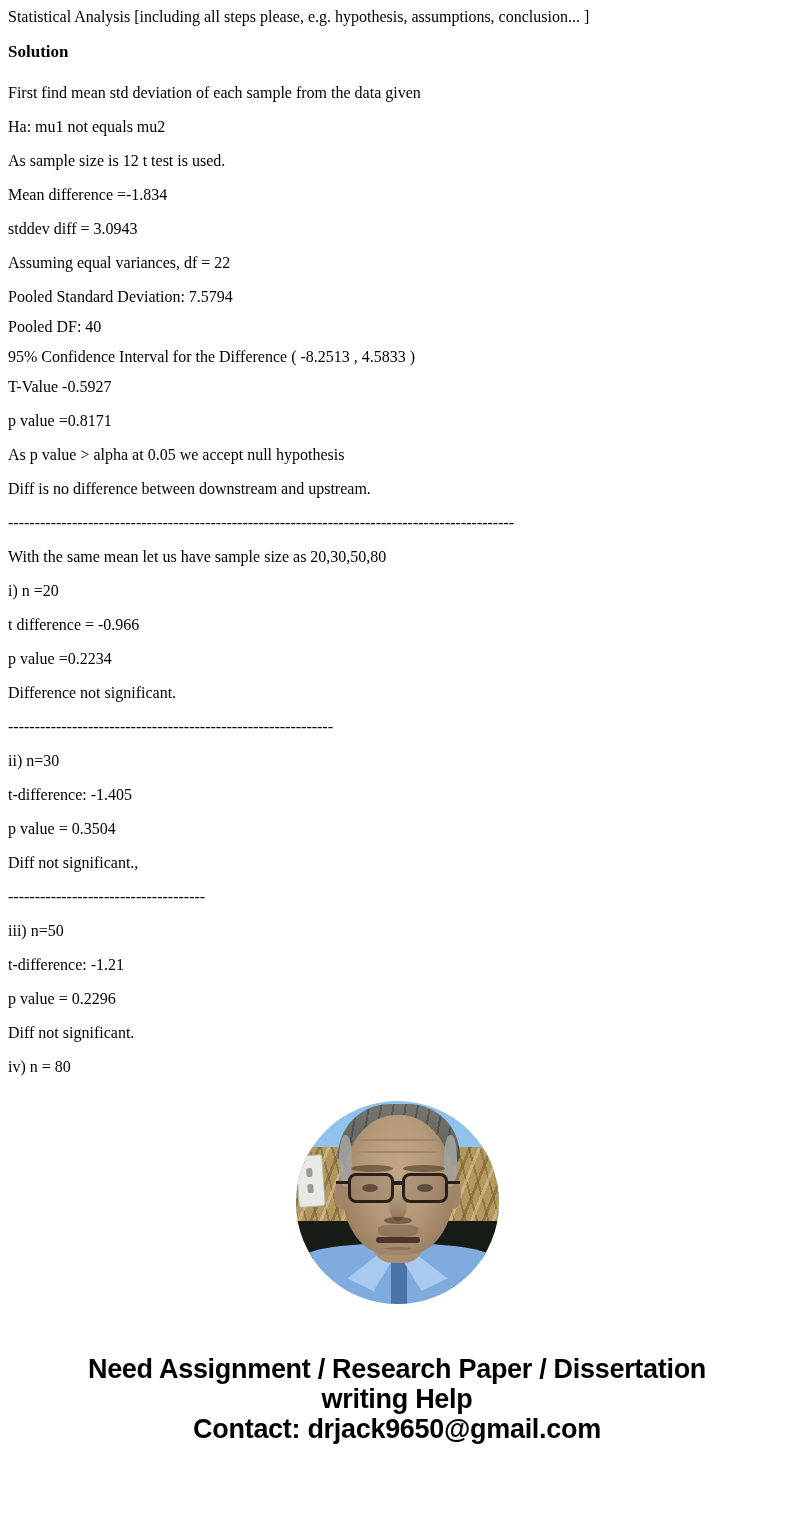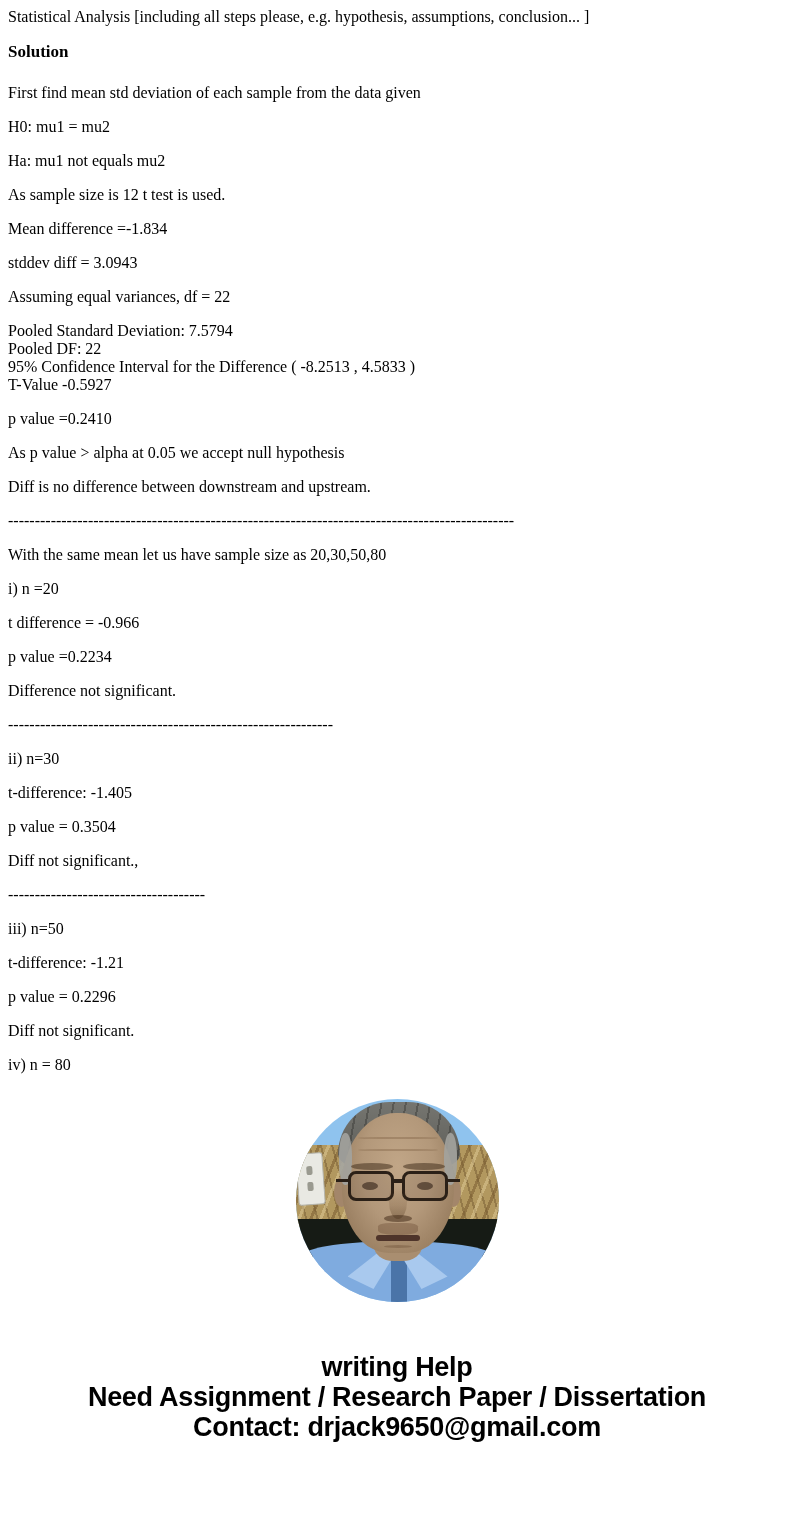--- a/index.html
+++ b/index.html
@@ -12,21 +12,21 @@
     font-size: 16px;
     line-height: 18px;
   }
   .p { margin: 0 0 16px 0; }
   .heading {
     font-size: 17px;
     line-height: 20px;
     font-weight: bold;
     margin: 3px 0 22px 0;
   }
-  .bl { display: block; }
+  .bl { display: block; margin-top: 12px; }
   .sep { letter-spacing: 0; white-space: nowrap; overflow: hidden; }
 
   
   .avatar-wrap { width: 203px; margin: 25px auto 0 auto; }
   .avatar {
     position: relative;
     width: 203px; height: 203px;
     border-radius: 50%;
     overflow: hidden;
     background: linear-gradient(180deg, var(--sky,#8fc3ee) 0%, var(--sky,#8fc3ee) 100%);
@@ -125,35 +125,34 @@
   }
 </style>
 </head>
 <body>
 
 <div class="doc">
   <p class="p">Statistical Analysis [including all steps please, e.g. hypothesis, assumptions, conclusion... ]</p>
   <p class="heading">Solution</p>
 
   <p class="p">First find mean std deviation of each sample from the data given</p>
-  <p class="p">H0: mu1 = mu2</p>
   <p class="p">Ha: mu1 not equals mu2</p>
   <p class="p">As sample size is 12 t test is used.</p>
   <p class="p">Mean difference =-1.834</p>
   <p class="p">stddev diff = 3.0943</p>
   <p class="p">Assuming equal variances, df = 22</p>
 
   <p class="p">
     <span class="bl">Pooled Standard Deviation: 7.5794</span>
-    <span class="bl">Pooled DF: 22</span>
+    <span class="bl">Pooled DF: 40</span>
     <span class="bl">95% Confidence Interval for the Difference ( -8.2513 , 4.5833 )</span>
     <span class="bl">T-Value -0.5927</span>
   </p>
 
-  <p class="p">p value =0.2410</p>
+  <p class="p">p value =0.8171</p>
   <p class="p">As p value &gt; alpha at 0.05 we accept null hypothesis</p>
   <p class="p">Diff is no difference between downstream and upstream.</p>
 
   <p class="p sep">-----------------------------------------------------------------------------------------------</p>
 
   <p class="p">With the same mean let us have sample size as 20,30,50,80</p>
 
   <p class="p">i) n =20</p>
   <p class="p">t difference = -0.966</p>
   <p class="p">p value =0.2234</p>
@@ -209,16 +208,16 @@
     <div class="av-eye right"></div>
     <div class="av-nose"></div>
     <div class="av-nostrils"></div>
     <div class="av-mustache"></div>
     <div class="av-mouth"></div>
     <div class="av-chin"></div>
   </div>
 </div>
 
 <div class="footer">
+  <div class="footer-line">Need Assignment / Research Paper / Dissertation</div>
   <div class="footer-line">writing Help</div>
-  <div class="footer-line">Need Assignment / Research Paper / Dissertation</div>
   <div class="footer-line">Contact: drjack9650@gmail.com</div>
 </div>
 
 </body></html>

